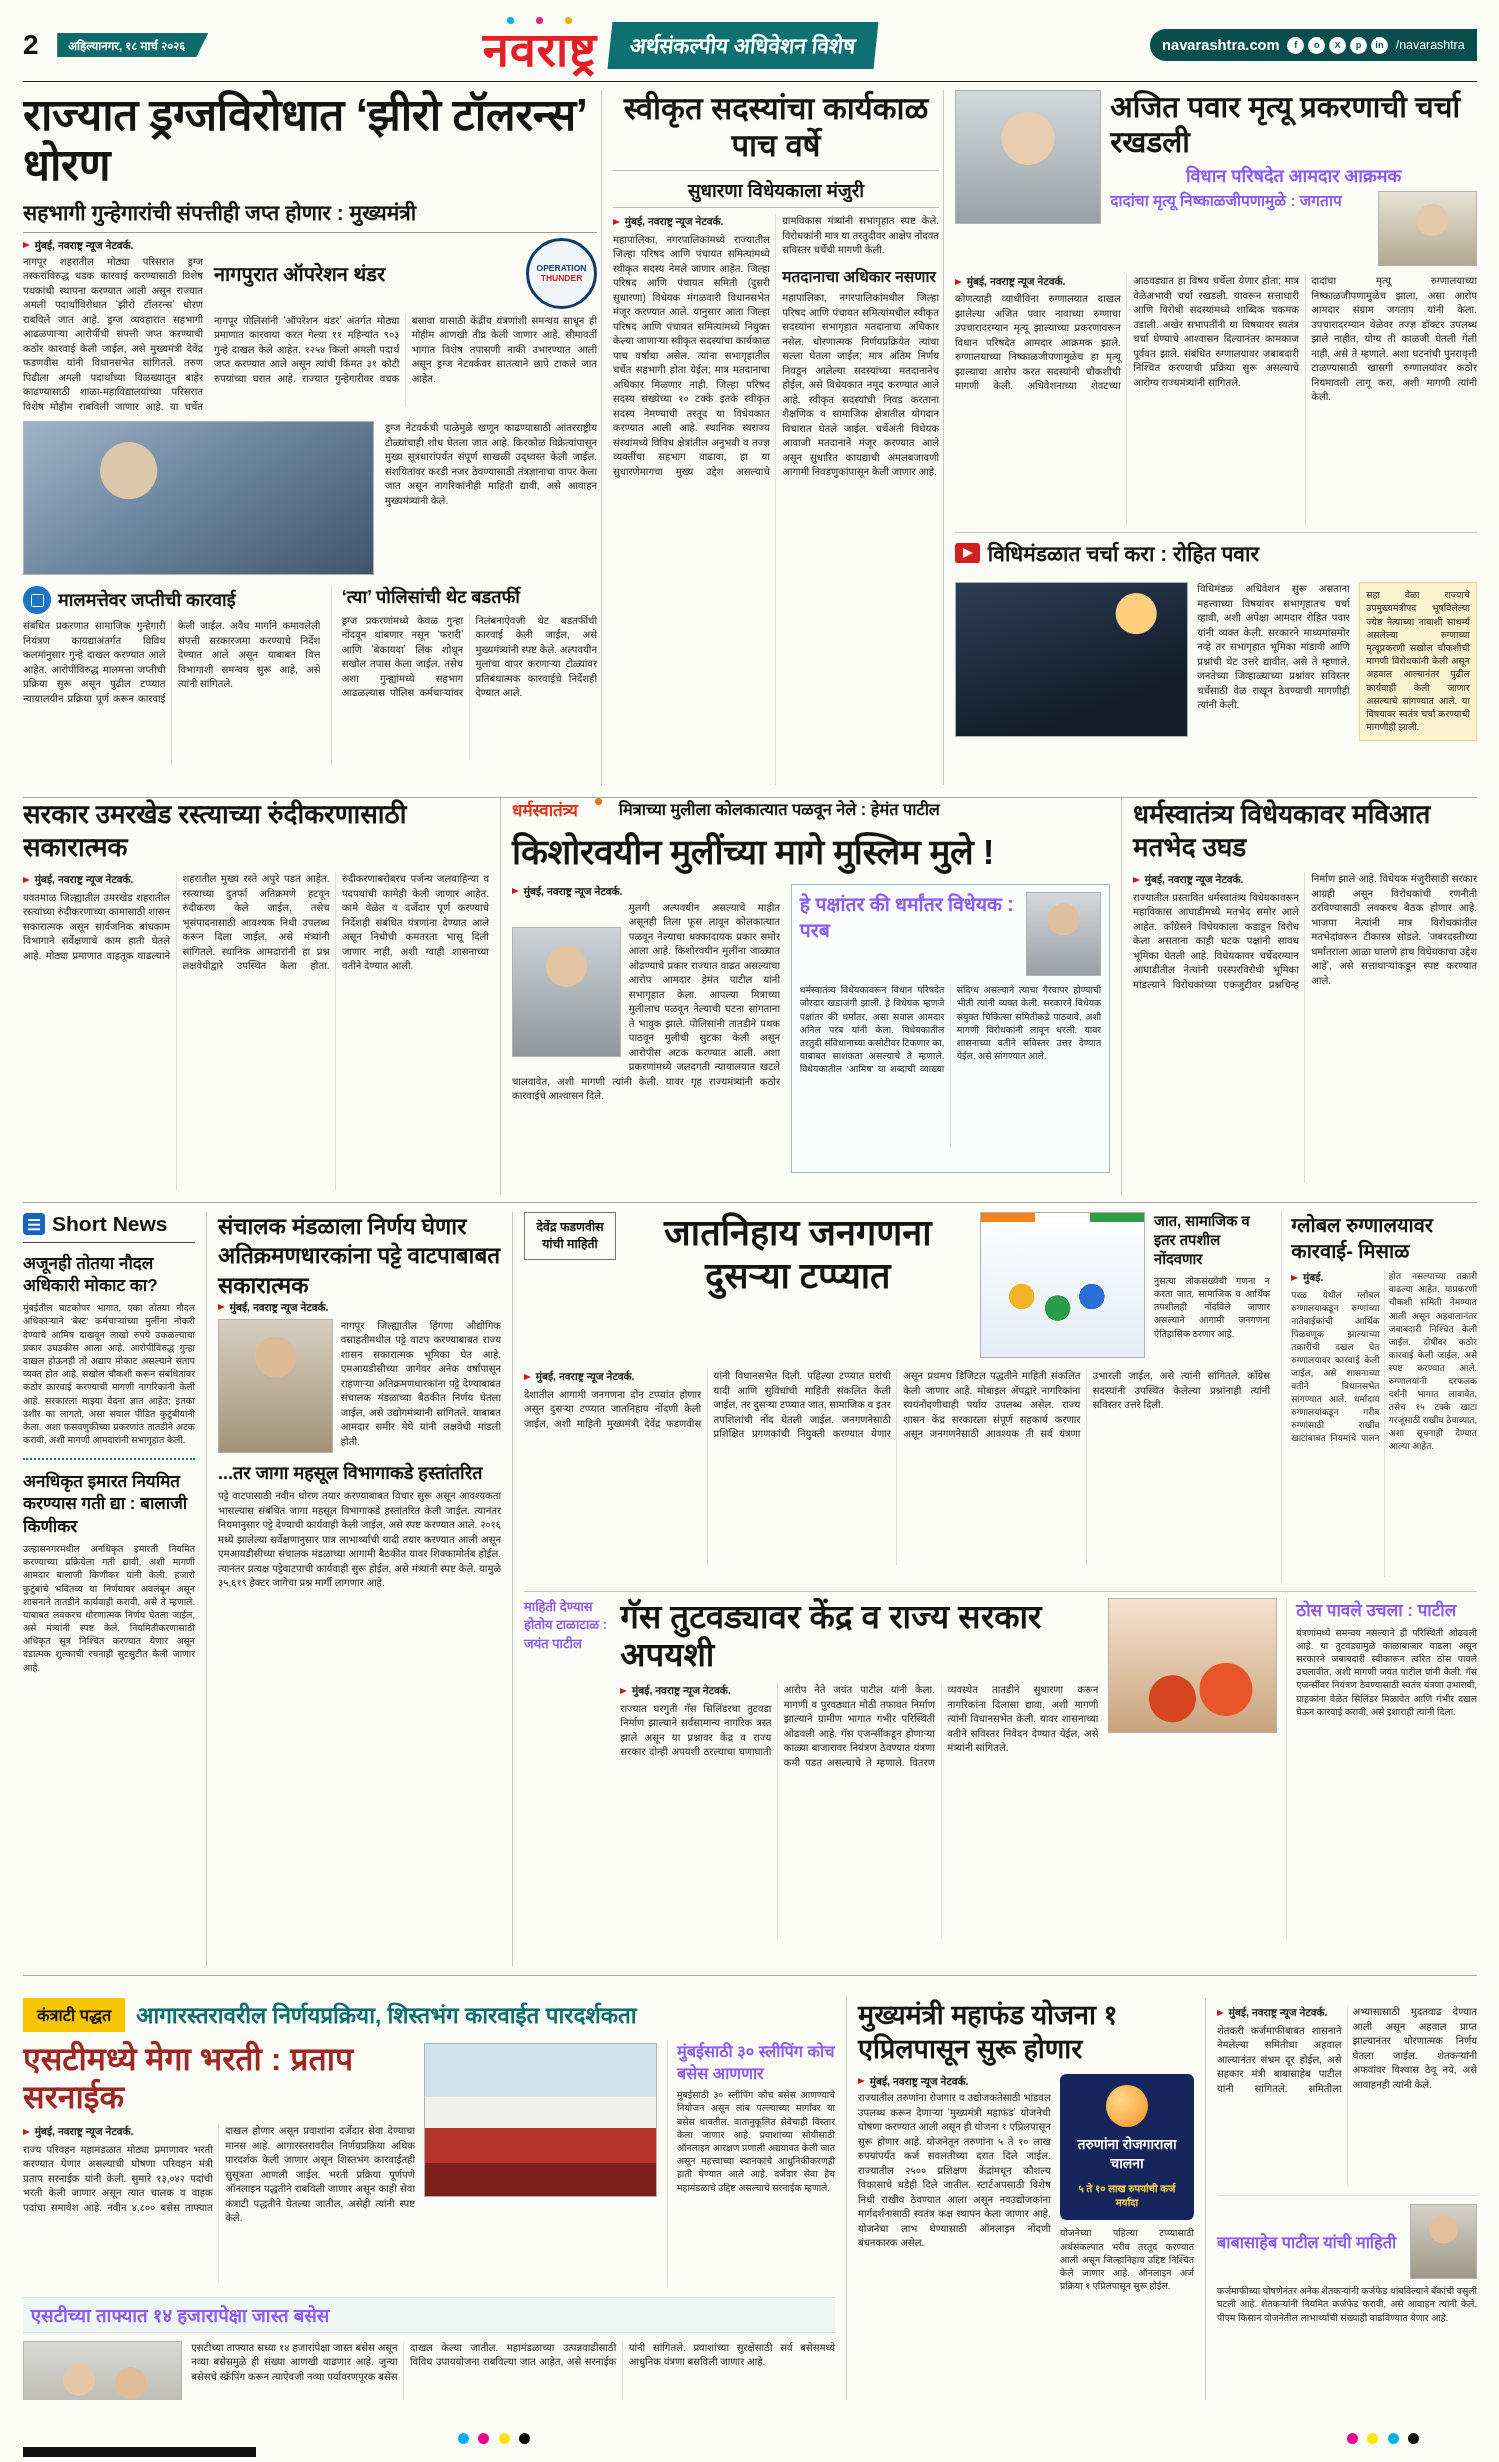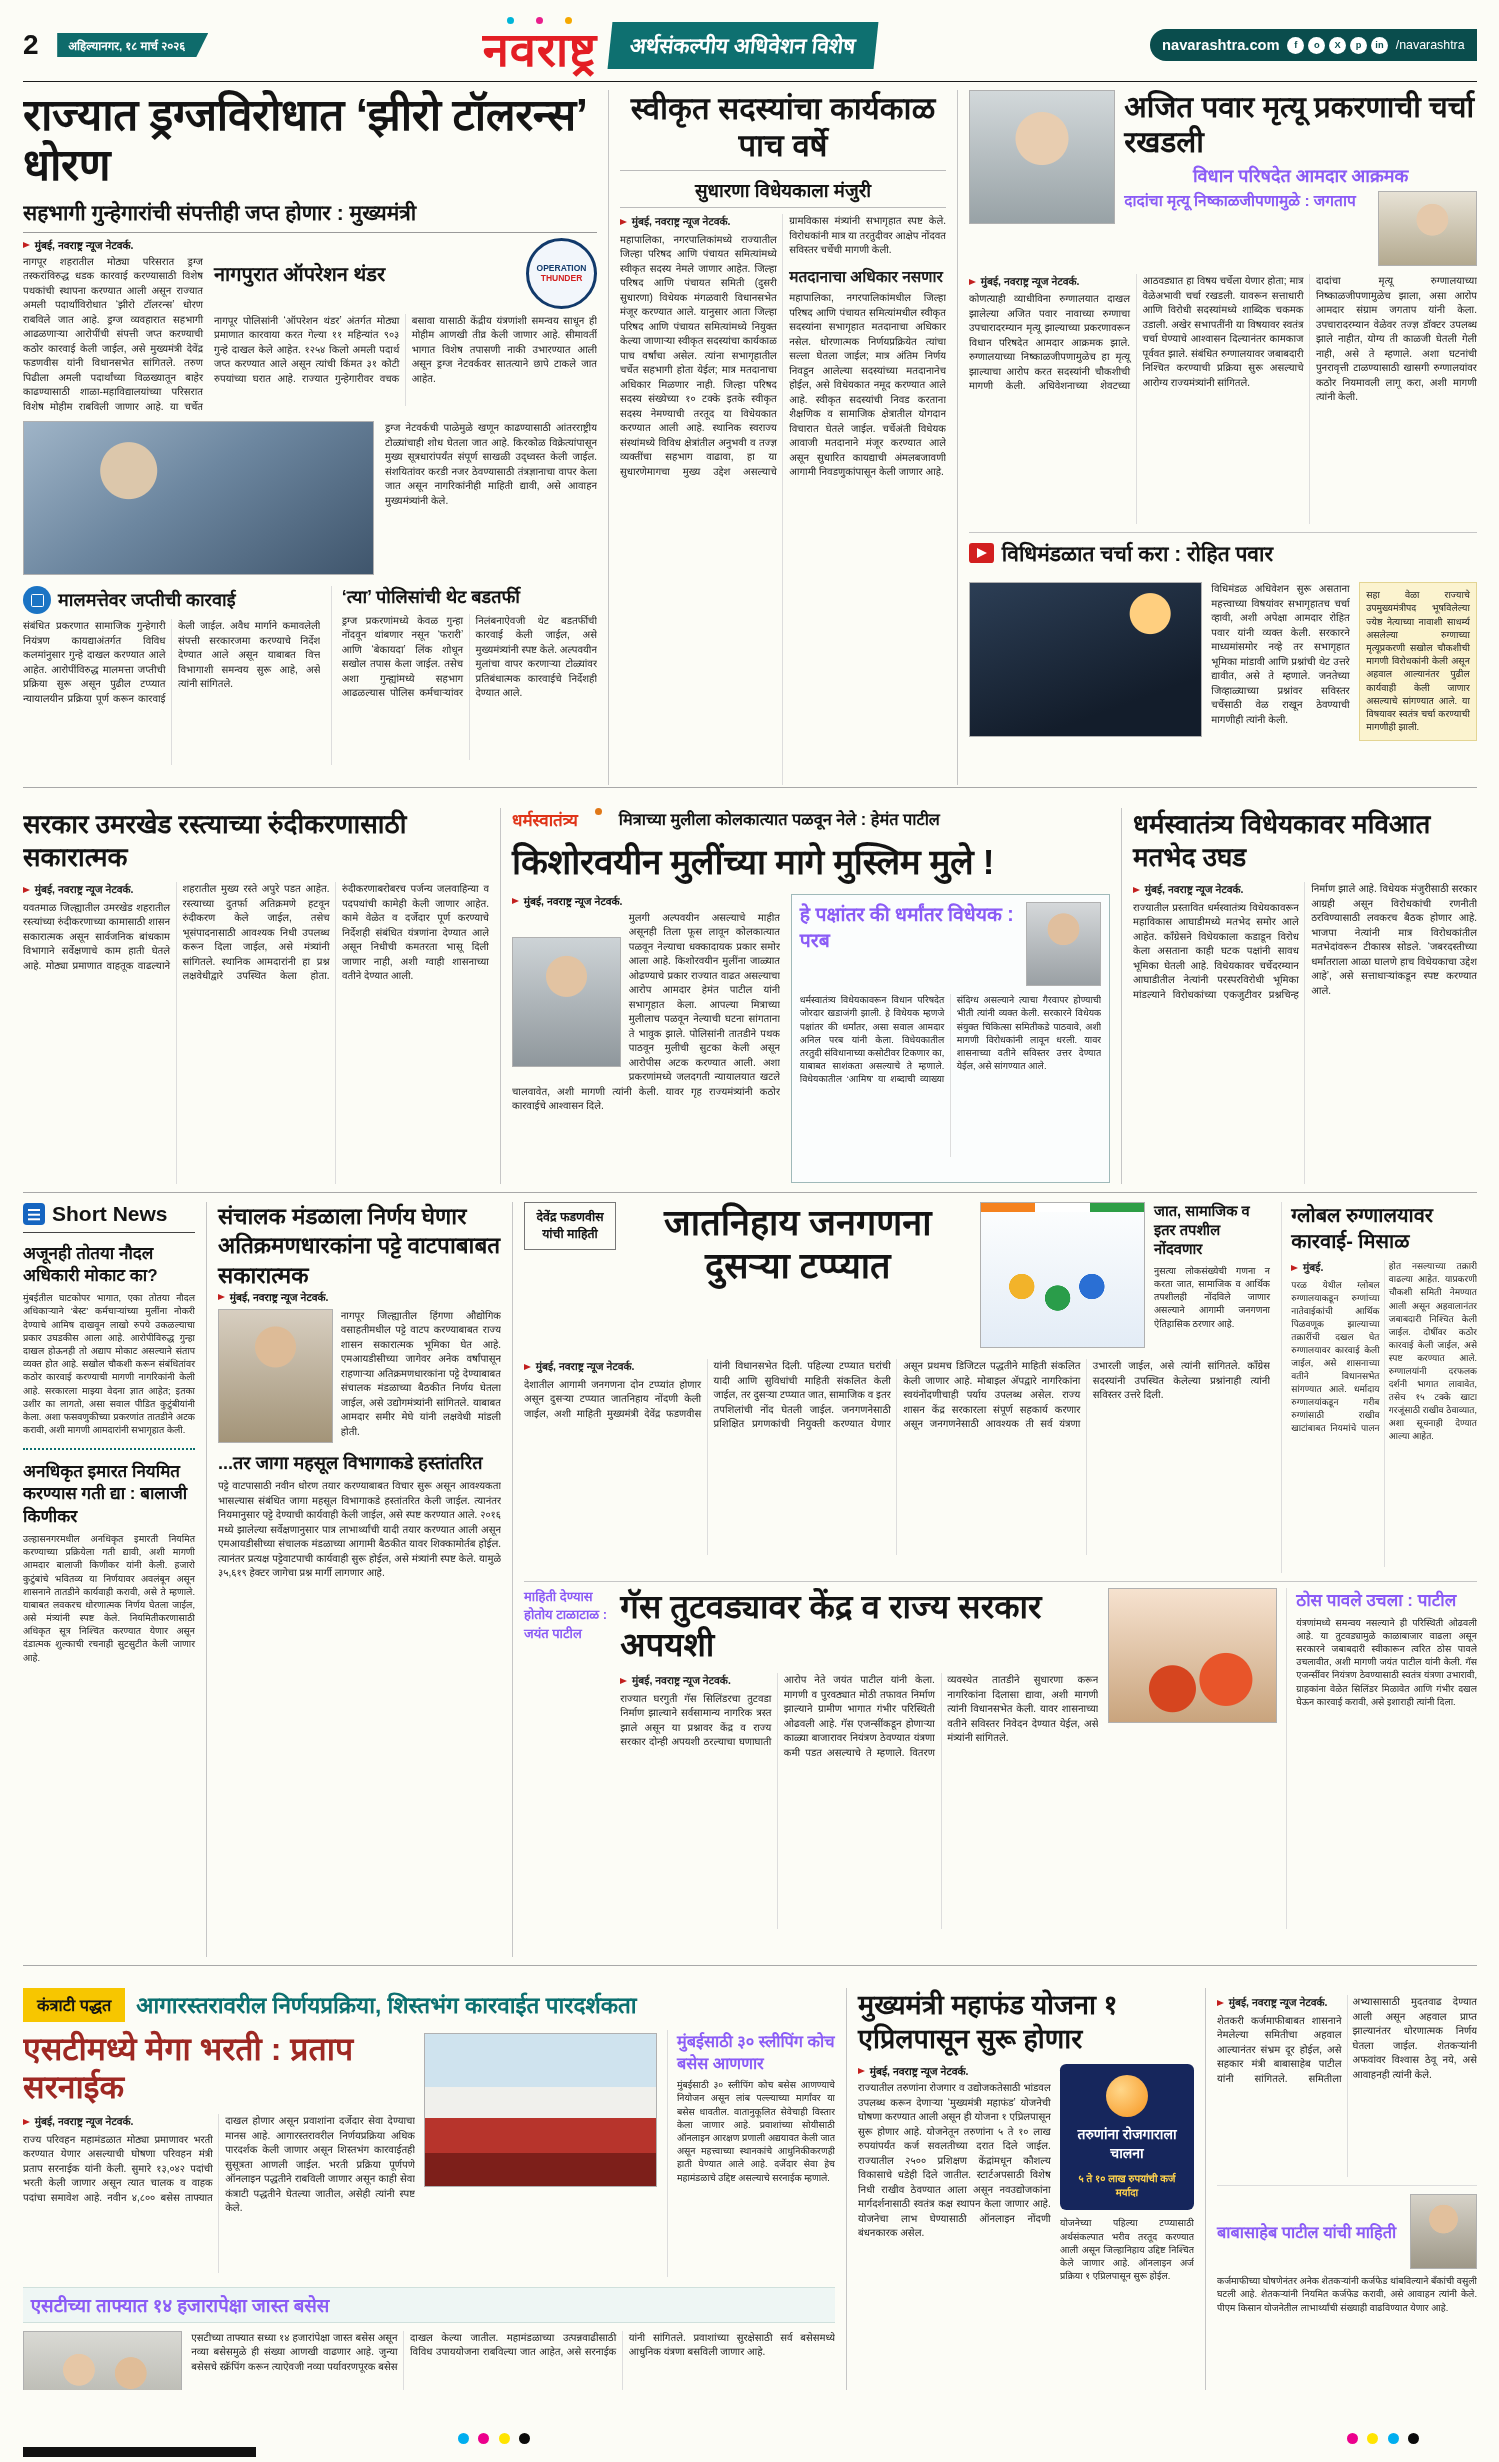--- a/index.html
+++ b/index.html
@@ -30,21 +30,21 @@
 .bd{font-size:10px;line-height:1.45;text-align:justify;color:#222}
 .xs{font-size:9.3px;line-height:1.42}
 .cols2{columns:2;column-gap:12.4px;column-rule:0.8px solid #ddd}
 .cols3{columns:3;column-gap:12.4px;column-rule:0.8px solid #ddd}
 .bl{border-left:0.8px solid #c6c6c6;padding-left:11px}
 .bl2{border-left:0.8px solid #ddd;padding-left:9.3px}
 .tl{border-top:0.8px solid #c6c6c6;margin-top:7.8px;padding-top:6.2px}
 .ph{border:0.8px solid #b0b0b0;flex:0 0 auto}
 .h-teal{color:#8b5cf6}
 
-.band1{display:grid;grid-template-columns:574px 338px 1fr;column-gap:11px;height:703px;overflow:hidden;padding-top:7.8px}
+.band1{display:grid;grid-template-columns:574px 338px 1fr;column-gap:4px;height:703px;overflow:hidden;padding-top:7.8px}
 .h-drugs{font-size:44px;line-height:1.14;font-weight:800;letter-spacing:-0.4px}
 .sub-drugs{font-size:21px;margin:7.8px 0 4.7px;padding-bottom:6.2px;border-bottom:1.2px solid #9a9a9a}
 .drugs-grid{display:grid;grid-template-columns:180px 1fr;gap:11px;height:177px;overflow:hidden;margin-top:4.7px}
 .th-top{display:flex;gap:7.8px;align-items:center;margin-bottom:4.7px}
 .th-top h3{font-size:20px;flex:1}
 .th-logo{width:71px;height:71px;border-radius:50%;border:3.9px solid #123a6b;background:#f2f6fb;display:flex;flex-direction:column;align-items:center;justify-content:center;font-size:8.5px;font-weight:800;color:#123a6b;flex:0 0 auto;text-align:center;line-height:1.2}
 .th-logo .red{color:#d21f1f}
 .thunder .bd.cols2{height:92px;overflow:hidden}
 .dp-row{display:flex;gap:11px;margin-top:6.2px}
 .ph-cm{width:351px;height:154px;background:radial-gradient(circle at 30% 32%,#dcc7ab 0 28px,rgba(0,0,0,0) 29px),linear-gradient(145deg,#9fb4c7 0%,#6d87a0 45%,#3f556c 100%)}
@@ -72,21 +72,21 @@
 .ajit-body{margin-top:7.8px;height:250px;columns:3;column-gap:12.4px;column-rule:0.8px solid #ddd;overflow:hidden}
 .rohit-head{display:flex;align-items:center;gap:7.8px;margin-bottom:15px}
 .rohit-head h2{font-size:21px}
 .cam{width:25px;height:19.4px;background:#d21f1f;border-radius:3.1px;position:relative;flex:0 0 auto}
 .cam::after{content:"";position:absolute;left:7.8px;top:4.7px;border-left:10px solid #fff;border-top:5px solid transparent;border-bottom:5px solid transparent}
 .rohit-grid{display:flex;gap:9.3px;height:159px;overflow:hidden}
 .ph-rohit{width:233px;height:155px;background:radial-gradient(circle at 78% 20%,#ffcf7f 0 20px,rgba(0,0,0,0) 21px),linear-gradient(160deg,#2c3e55,#131d2b 75%)}
 .rohit-grid .bd{flex:1}
 .note{width:118px;background:#fbf3cf;border:0.8px solid #e3d492;padding:6.2px;flex:0 0 auto}
 
-.band2{display:grid;grid-template-columns:466px 610px 1fr;column-gap:11px;height:397px;overflow:hidden;border-top:1.2px solid #a8a8a8;margin-top:2px;padding-top:20px}
+.band2{display:grid;grid-template-columns:466px 610px 1fr;column-gap:11px;height:397px;overflow:hidden;border-top:1.2px solid #a8a8a8;margin-top:12px;padding-top:0}
 .a-umar h1{font-size:26px;line-height:1.28}
 .um-body{margin-top:7.8px;height:318px;columns:3;column-gap:12.4px;column-rule:0.8px solid #ddd;overflow:hidden}
 .kicker{display:flex;gap:17px}
 .red-k{color:#e03418;font-weight:800;font-size:17px}
 .kdot{width:7px;height:7px;border-radius:50%;background:#e07818;flex:0 0 auto}
 .k2{font-size:16.3px;font-weight:700}
 .a-muslim h1.big{font-size:35px;margin:6.2px 0 9.3px;letter-spacing:-0.4px}
 .mus-grid{display:flex;gap:11px}
 .mus-left{width:268px;height:289px;overflow:hidden;flex:0 0 auto}
 .ph-hemant{float:left;width:109px;height:130px;margin:26px 7.8px 4.7px 0;background:radial-gradient(circle at 50% 30%,#e2c3a2 0 20px,rgba(0,0,0,0) 21px),linear-gradient(#cdd3d6,#8f979c)}

